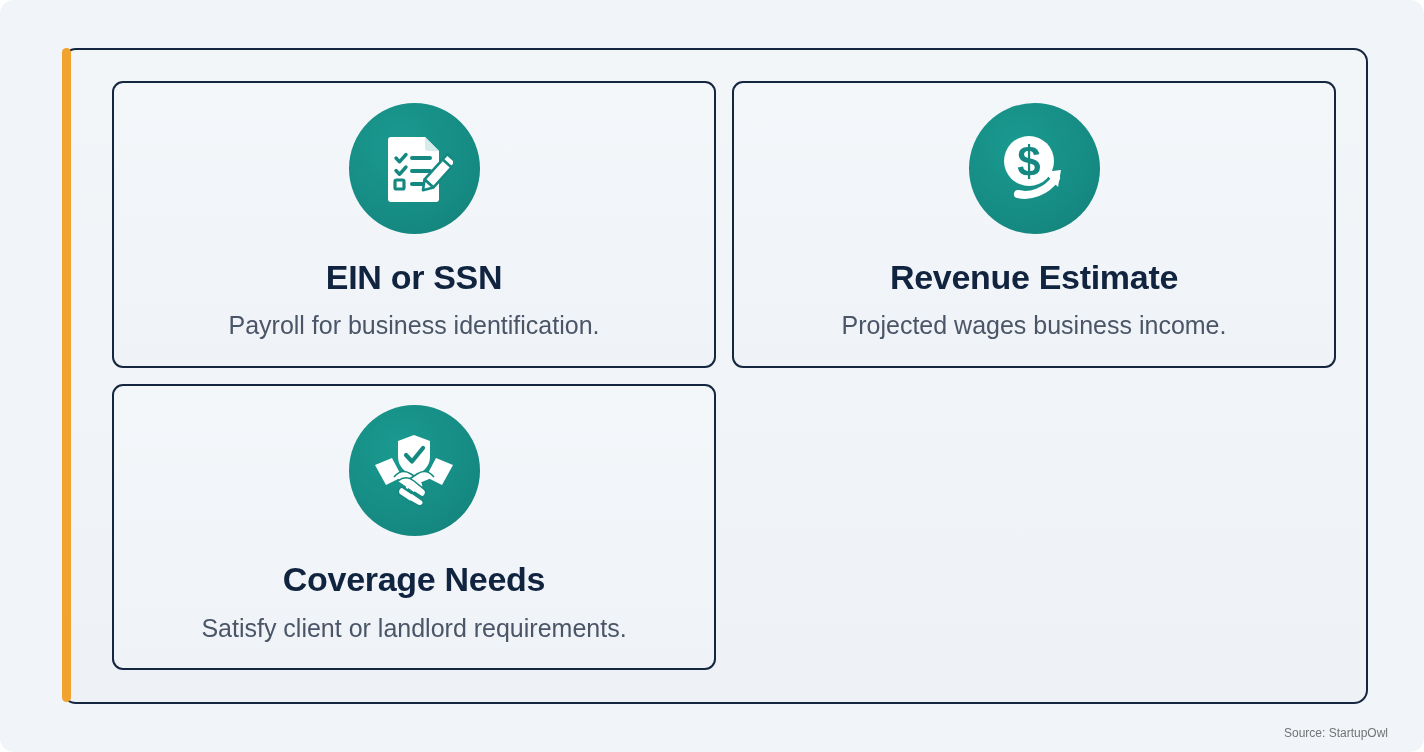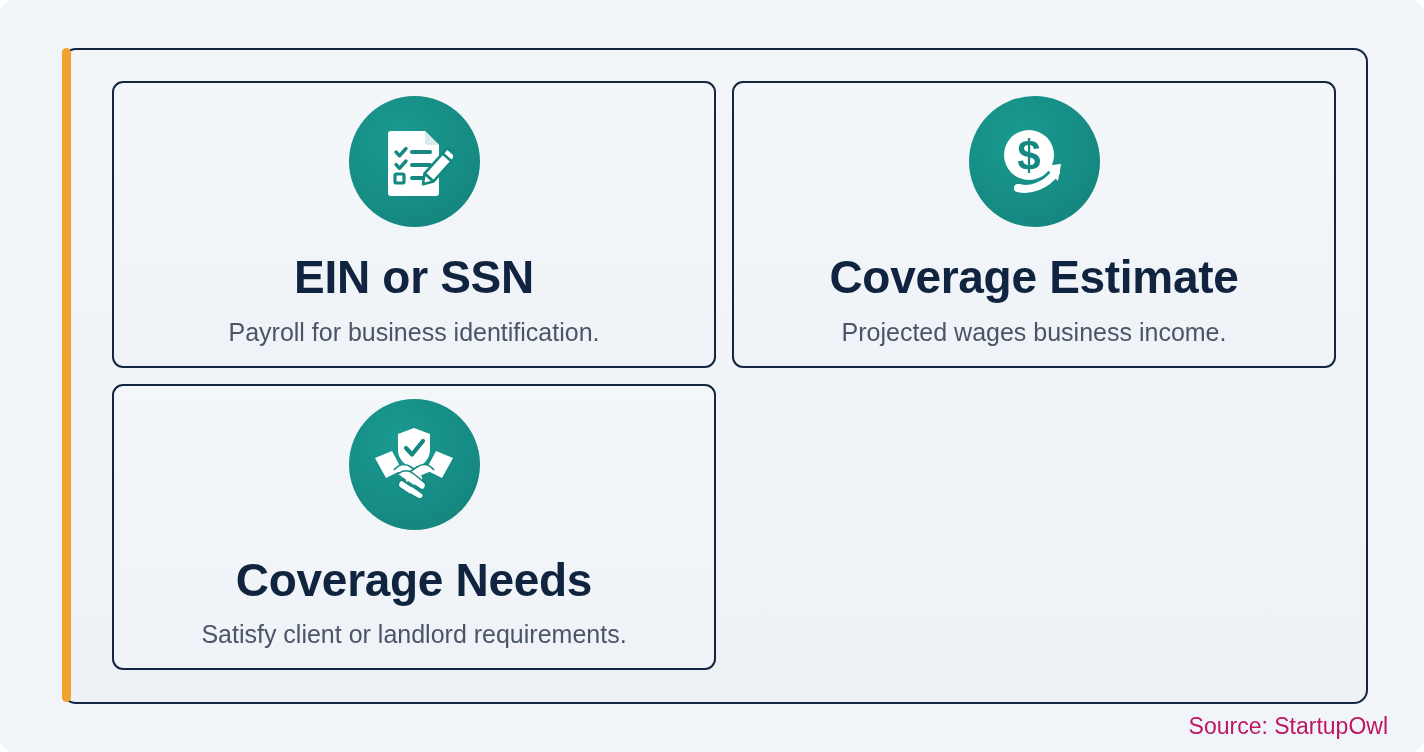--- a/index.html
+++ b/index.html
@@ -82,21 +82,21 @@
     display: flex;
     align-items: center;
     justify-content: center;
     margin-bottom: 26px;
     flex: none;
   }
 
   .icon-circle svg { display: block; }
 
   .card-title {
-    font-size: 46px;
+    font-size: 34px;
     font-weight: bold;
     color: #10233f;
     letter-spacing: -0.3px;
     line-height: 1.05;
     text-align: center;
     margin-bottom: 17px;
     white-space: nowrap;
   }
 
   .card-desc {
@@ -106,22 +106,22 @@
     line-height: 1.1;
     text-align: center;
     white-space: nowrap;
   }
 
   
   .source {
     position: absolute;
     right: 36px;
     bottom: 12px;
-    font-size: 23px;
-    color: #be185d;
+    font-size: 12px;
+    color: #737373;
     white-space: nowrap;
   }
 </style>
 </head>
 <body>
 
 <div class="page">
 
   <div class="frame">
 
@@ -151,21 +151,21 @@
 
       <div class="card">
         <div class="icon-circle">
           <svg width="80" height="80" viewBox="0 0 80 80" aria-hidden="true">
             <circle cx="35" cy="33" r="25" fill="#ffffff"></circle>
             <text x="35" y="48" text-anchor="middle" font-family="'Liberation Sans', sans-serif" font-size="42" font-weight="bold" fill="#158981">$</text>
             <path d="M24 66 C36 69 52 64 62 50" fill="none" stroke="#ffffff" stroke-width="8" stroke-linecap="round"></path>
             <path d="M50 44 L67 42 L64 59 Z" fill="#ffffff"></path>
           </svg>
         </div>
-        <div class="card-title">Coverage Estimate</div>
+        <div class="card-title">Revenue Estimate</div>
         <div class="card-desc">Projected wages business income.</div>
       </div>
 
 
       <div class="card">
         <div class="icon-circle">
           <svg width="84" height="76" viewBox="0 0 84 76" aria-hidden="true">
             <path d="M42 2 L58 8 V24 C58 34 50 40 42 43 C34 40 26 34 26 24 V8 z" fill="#ffffff"></path>
             <path d="M34 22 l6 6.5 L51 15" fill="none" stroke="#158981" stroke-width="4.2" stroke-linecap="round" stroke-linejoin="round"></path>
             <path d="M3 32 L20 25 L30 44 L14 52 z" fill="#ffffff"></path>

